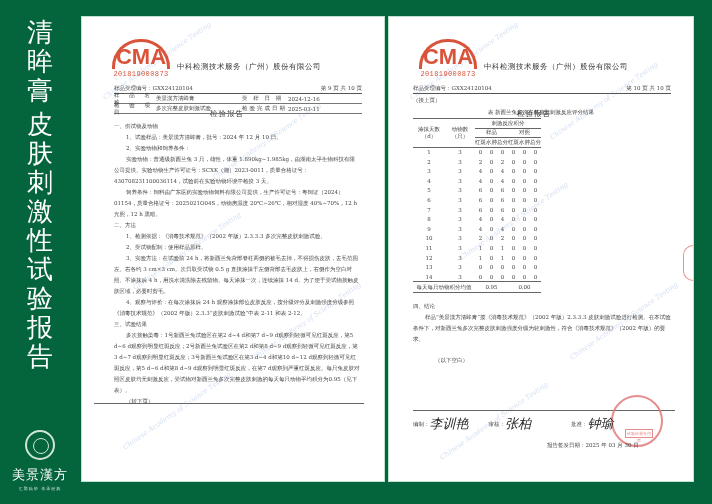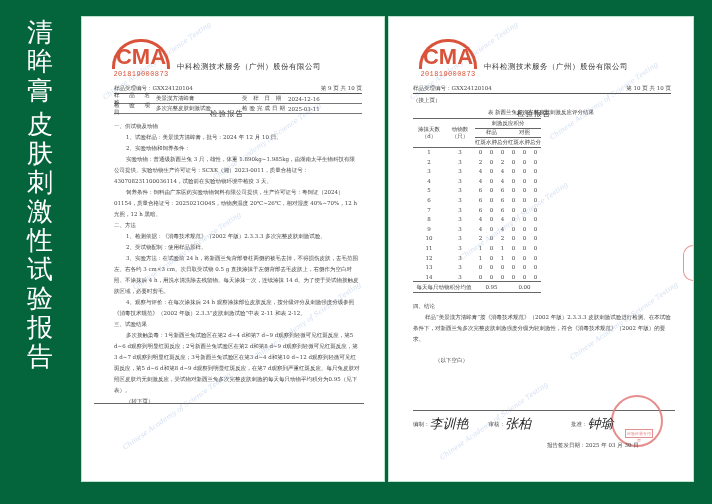--- a/index.html
+++ b/index.html
@@ -72,20 +72,25 @@
   <div class="v-title v-title2">
     <span class="ch">皮</span>
     <span class="ch">肤</span>
     <span class="ch">刺</span>
     <span class="ch">激</span>
     <span class="ch">性</span>
     <span class="ch">试</span>
     <span class="ch">验</span>
     <span class="ch">报</span>
     <span class="ch">告</span>
+  </div>
+  <div class="logo">
+    <div class="logo-emblem"></div>
+    <div class="logo-name">美景漢方</div>
+    <div class="logo-sub">汇聚精华 传承经典</div>
   </div>
 </div>
 
 <div class="page page-left">
   <span class="wm" style="left:10px;top:40px">Chinese Academy of Science Testing</span>
   <span class="wm" style="left:120px;top:120px">Chinese Academy of Science Testing</span>
   <span class="wm" style="left:40px;top:230px">Chinese Academy of Science Testing</span>
   <span class="wm" style="left:160px;top:300px">Chinese Academy of Science Testing</span>
   <span class="wm" style="left:30px;top:390px">Chinese Academy of Science Testing</span>
 

